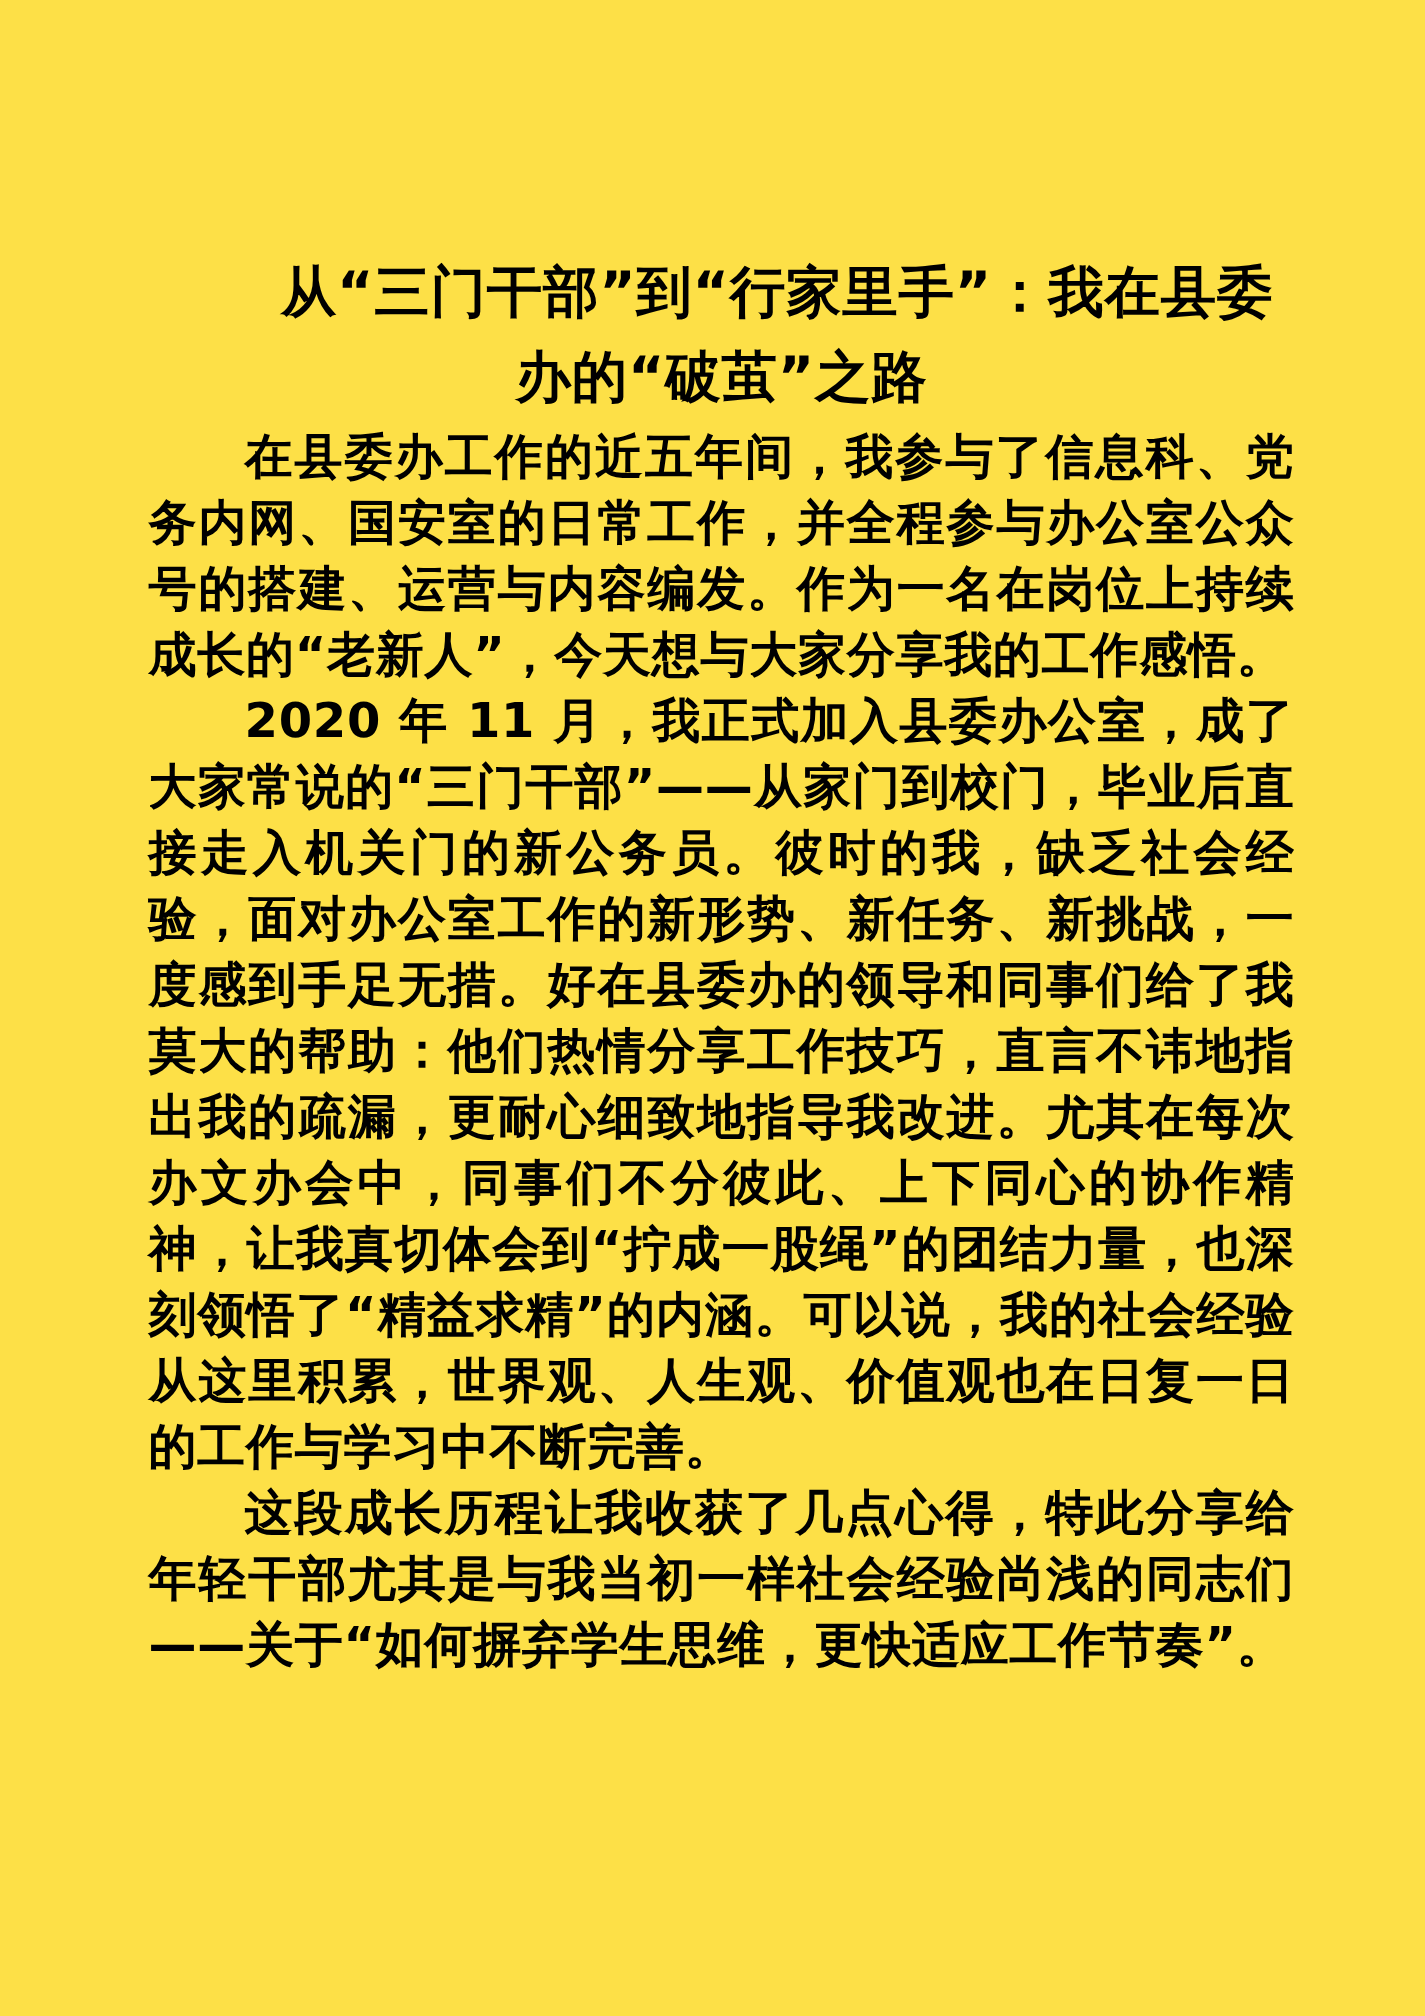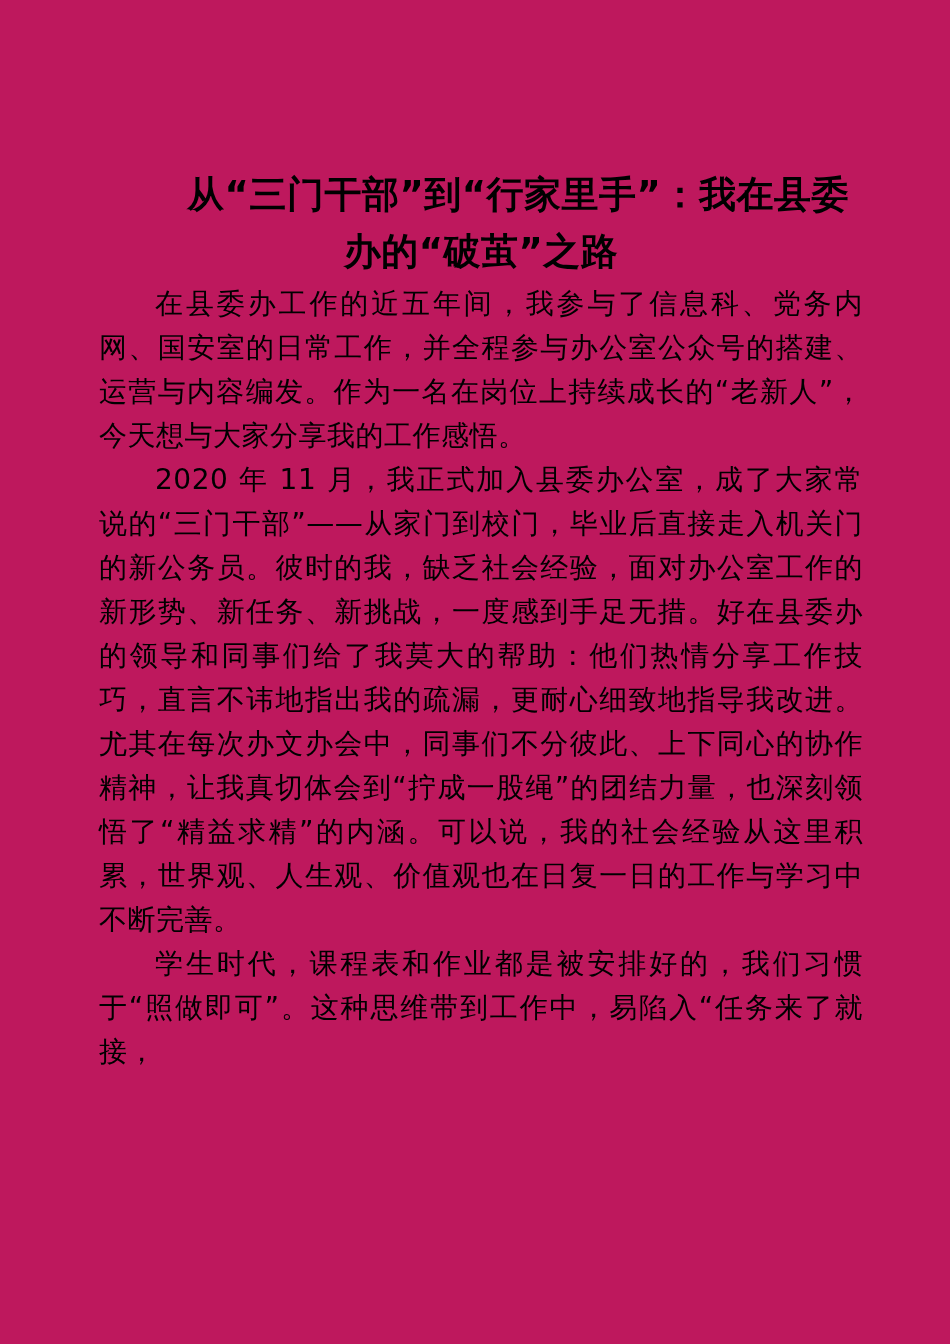--- a/index.html
+++ b/index.html
@@ -6,55 +6,55 @@
     html, body {
       margin: 0;
       padding: 0;
       background: #ffffff;
     }
     .page {
       position: relative;
       width: 950px;
       height: 1344px;
       margin: 0;
-      background: #be185d;
+      background: #fde047;
       color: #000000;
       overflow: hidden;
       padding: 166px 87px 0 99px;
       font-family: "DejaVu Sans", sans-serif;
     }
     .doc-title {
       margin: 0 0 2px 0;
       font-size: 37px;
       font-weight: 700;
       line-height: 57px;
       text-align: center;
       text-indent: 2em;
       letter-spacing: 0.5px;
       color: #000000;
     }
     .para {
       margin: 0;
-      font-size: 28px;
-      font-weight: 400;
+      font-size: 32px;
+      font-weight: 700;
       line-height: 44px;
       text-align: justify;
       text-justify: inter-ideograph;
       text-indent: 2em;
       letter-spacing: 0.5px;
       word-break: break-all;
       color: #000000;
     }
   </style>
 </head>
 <body>
 
 <div class="page">
   <h1 class="doc-title">从“三门干部”到“行家里手”：我在县委办的“破茧”之路</h1>
 
   <p class="para">在县委办工作的近五年间，我参与了信息科、党务内网、国安室的日常工作，并全程参与办公室公众号的搭建、运营与内容编发。作为一名在岗位上持续成长的“老新人”，今天想与大家分享我的工作感悟。</p>
 
   <p class="para">2020 年 11 月，我正式加入县委办公室，成了大家常说的“三门干部”——从家门到校门，毕业后直接走入机关门的新公务员。彼时的我，缺乏社会经验，面对办公室工作的新形势、新任务、新挑战，一度感到手足无措。好在县委办的领导和同事们给了我莫大的帮助：他们热情分享工作技巧，直言不讳地指出我的疏漏，更耐心细致地指导我改进。尤其在每次办文办会中，同事们不分彼此、上下同心的协作精神，让我真切体会到“拧成一股绳”的团结力量，也深刻领悟了“精益求精”的内涵。可以说，我的社会经验从这里积累，世界观、人生观、价值观也在日复一日的工作与学习中不断完善。</p>
 
+  <p class="para">这段成长历程让我收获了几点心得，特此分享给年轻干部尤其是与我当初一样社会经验尚浅的同志们——关于“如何摒弃学生思维，更快适应工作节奏”。</p>
 
 
-  <p class="para">学生时代，课程表和作业都是被安排好的，我们习惯于“照做即可”。这种思维带到工作中，易陷入“任务来了就接，</p>
 </div>
 
 </body></html>

